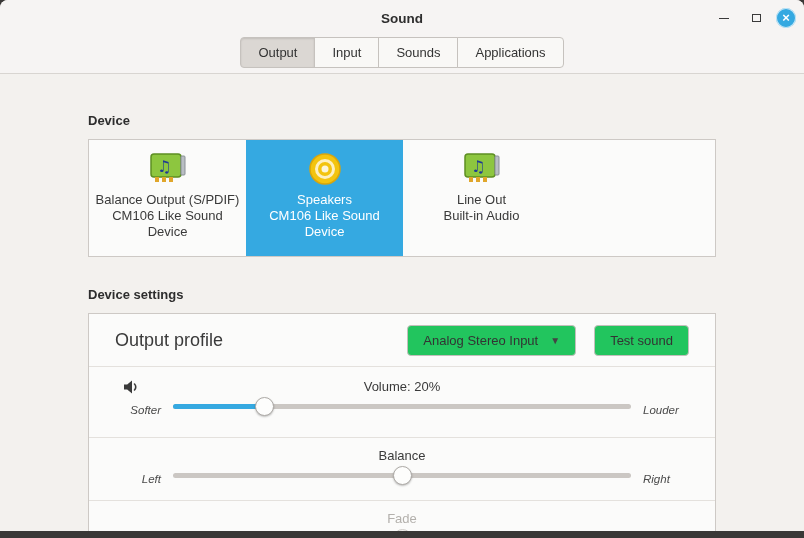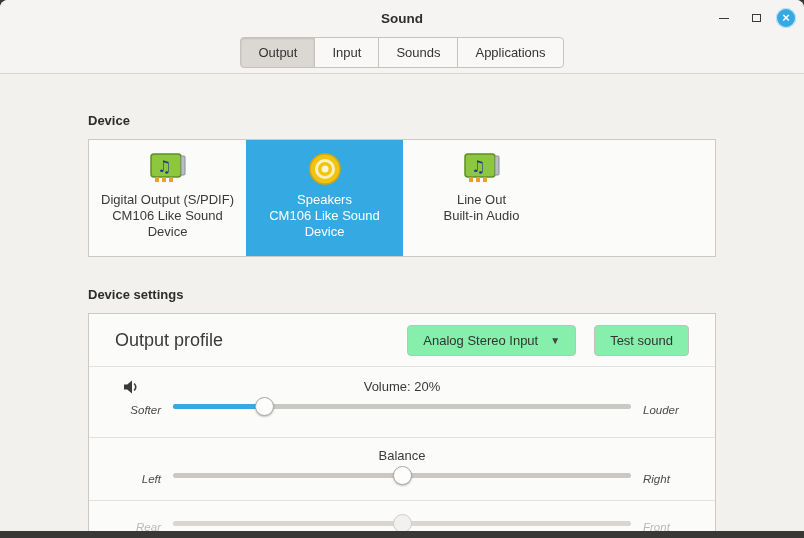--- a/index.html
+++ b/index.html
@@ -49,21 +49,21 @@
   .device-card .line { font-size:13px; line-height:16px; color:#3a3a3a; }
   .device-card.selected { background:#35a9e1; }
   .device-card.selected .line { color:#ffffff; }
   .device-icon { height:40px; display:flex; align-items:center; justify-content:center; margin-bottom:3px; }
   
   .settings-panel { height:232px; overflow:hidden; }
   .row-sep { height:1px; background:#e4e1dd; }
   .profile-row { height:52px; display:flex; align-items:center; padding:0 26px; }
   .profile-label { font-size:18px; color:#3a3a3a; flex:1; }
   .btn {
-    font-size:13px; color:#333; background:#86efac; border:1px solid #c3bfbb;
+    font-size:13px; color:#333; background:#22c55e; border:1px solid #c3bfbb;
     border-radius:4px; padding:7px 15px; cursor:pointer; font-family:inherit;text-align:center;
   }
   .dropdown { display:flex; align-items:center; gap:12px; margin-right:18px; }
   .dropdown .arrow { font-size:10px; color:#444; }
   .slider-row { padding:10px 26px 14px 26px; position:relative; }
   .slider-row.volume { padding-top:12px; height:70px; }
   .slider-row.mid { height:62px; }
   .slider-title { font-size:13px; color:#3a3a3a; text-align:center; }
   .vol-icon { position:absolute; left:34px; top:12px; }
   .slider-line { display:flex; align-items:flex-start; margin-top:10px; }
@@ -126,21 +126,21 @@
           <div class="device-icon">
             <svg width="40" height="36" viewBox="0 0 40 36">
               <rect x="3" y="3" width="30" height="23" rx="3" fill="#8dc63f" stroke="#5d8f22" stroke-width="1.5"></rect>
               <rect x="33" y="5" width="4" height="19" rx="1" fill="#b9bec4" stroke="#8a9096" stroke-width="1"></rect>
               <rect x="7" y="26" width="4" height="5" fill="#e0a62b"></rect>
               <rect x="14" y="26" width="4" height="5" fill="#e0a62b"></rect>
               <rect x="21" y="26" width="4" height="5" fill="#e0a62b"></rect>
               <text x="9" y="21" font-size="16" fill="#1f3a93" font-family="DejaVu Sans">♫</text>
             </svg>
           </div>
-          <span class="line">Digital Output (S/PDIF)</span>
+          <span class="line">Balance Output (S/PDIF)</span>
           <span class="line">CM106 Like Sound</span>
           <span class="line">Device</span>
         </div>
 
         <div class="device-card selected">
           <div class="device-icon">
             <svg width="40" height="40" viewBox="0 0 40 40">
               <circle cx="20" cy="20" r="15" fill="#f3c40f" stroke="#d9a60b" stroke-width="1.5"></circle>
               <circle cx="20" cy="20" r="8.5" fill="none" stroke="#fdf0c0" stroke-width="3"></circle>
               <circle cx="20" cy="20" r="3.5" fill="#fdf6d8"></circle>
@@ -211,20 +211,21 @@
             <div class="track" style="--p: 50%;">
               <div class="handle"></div>
             </div>
             <span class="side-label right">Right</span>
           </div>
         </div>
 
         <div class="row-sep"></div>
 
         <div class="slider-row mid disabled">
+          <div class="slider-title">Fade</div>
           <div class="slider-line">
             <span class="side-label left">Rear</span>
             <div class="track" style="--p: 50%;">
               <div class="handle"></div>
             </div>
             <span class="side-label right">Front</span>
           </div>
         </div>
 
       </div>

